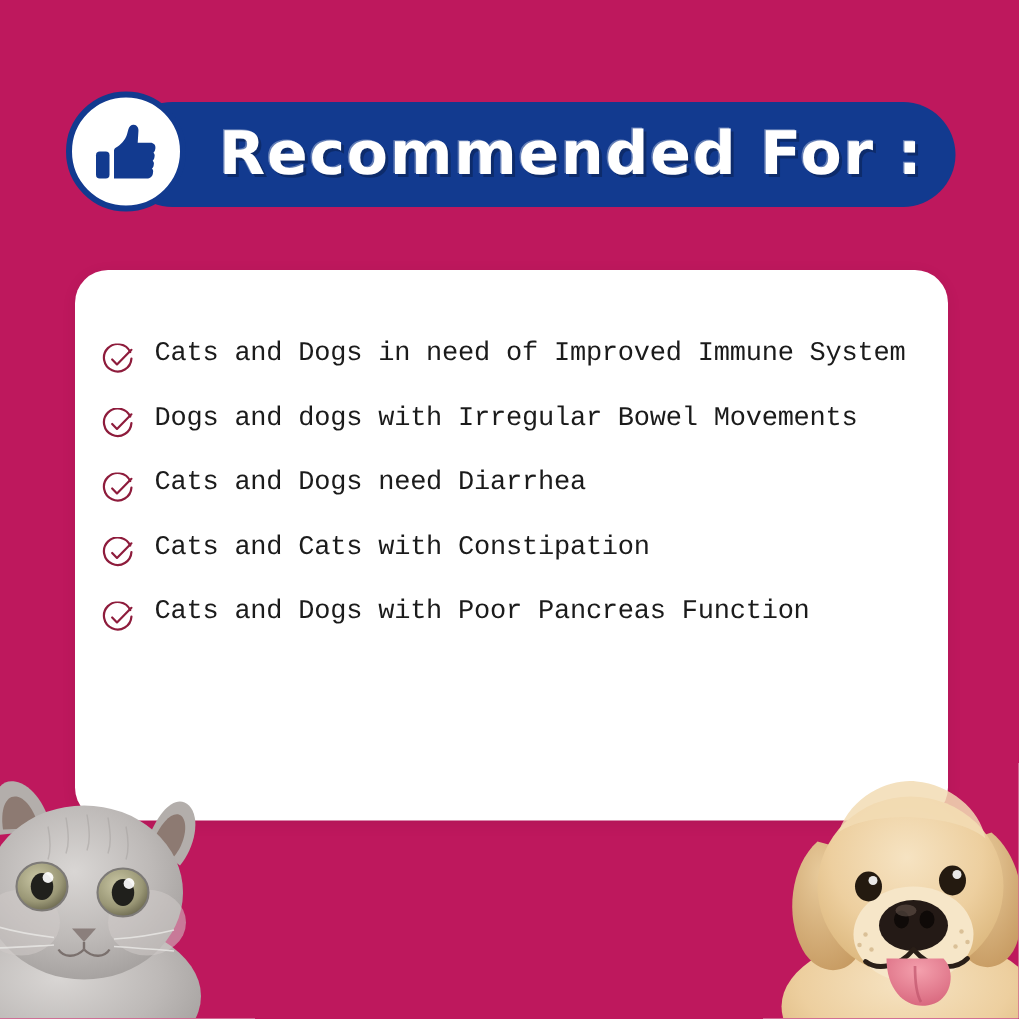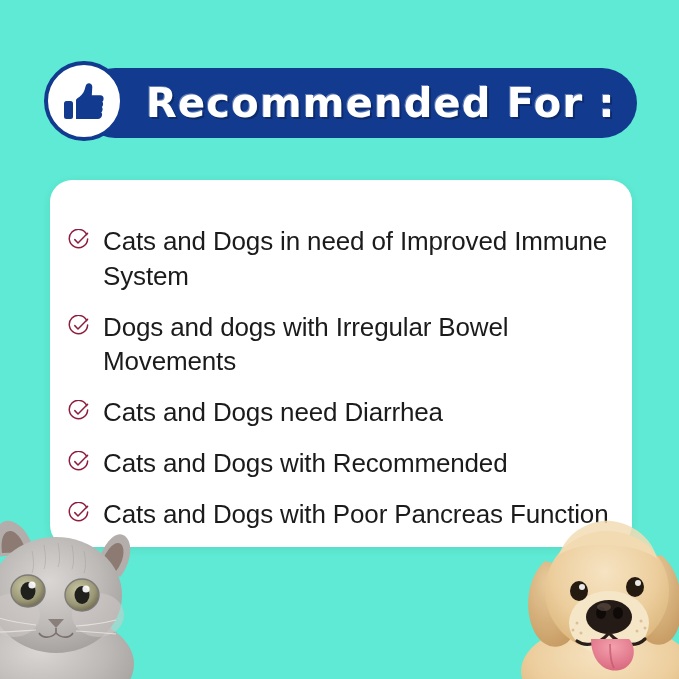--- a/index.html
+++ b/index.html
@@ -13,21 +13,21 @@
     font-family: "Liberation Sans", sans-serif;
     overflow: hidden;
     position: relative;
   }
 
   .stage {
     position: absolute;
     inset: 0;
     width: 679px;
     height: 679px;
-    background: #5eead4;
+    background: #be185d;
     overflow: hidden;
   }
 
   
   .banner {
     position: absolute;
     left: 80px;
     top: 68px;
     width: 557px;
     height: 70px;
@@ -98,22 +98,22 @@
   .check-icon {
     flex: 0 0 auto;
     width: 22px;
     height: 22px;
     margin-top: 5px;
     margin-right: 13px;
   }
   .check-icon svg { display: block; }
 
   .item-text {
-    font-family: Liberation Sans, sans-serif;
-    font-size: 26px;
+    font-family: Liberation Mono, monospace;
+    font-size: 18px;
     line-height: 1.34;
     color: #1b1b1b;
     letter-spacing: -0.15px;
     max-width: 520px;
   }
 
   
   .animal {
     position: absolute;
     bottom: 0;
@@ -193,21 +193,21 @@
         <span class="item-text">Cats and Dogs need Diarrhea</span>
       </div>
 
       <div class="list-item">
         <span class="check-icon">
           <svg width="22" height="22" viewBox="0 0 24 24" aria-hidden="true">
             <path d="M20.5 6.2 A10 10 0 1 0 21.4 11" fill="none" stroke="#8e1c3c" stroke-width="1.6" stroke-linecap="round"></path>
             <path d="M7.4 11.6 L10.9 15.2 L21.4 4.6" fill="none" stroke="#8e1c3c" stroke-width="1.6" stroke-linecap="round" stroke-linejoin="round"></path>
           </svg>
         </span>
-        <span class="item-text">Cats and Dogs with Recommended</span>
+        <span class="item-text">Cats and Cats with Constipation</span>
       </div>
 
       <div class="list-item">
         <span class="check-icon">
           <svg width="22" height="22" viewBox="0 0 24 24" aria-hidden="true">
             <path d="M20.5 6.2 A10 10 0 1 0 21.4 11" fill="none" stroke="#8e1c3c" stroke-width="1.6" stroke-linecap="round"></path>
             <path d="M7.4 11.6 L10.9 15.2 L21.4 4.6" fill="none" stroke="#8e1c3c" stroke-width="1.6" stroke-linecap="round" stroke-linejoin="round"></path>
           </svg>
         </span>
         <span class="item-text">Cats and Dogs with Poor Pancreas Function</span>

